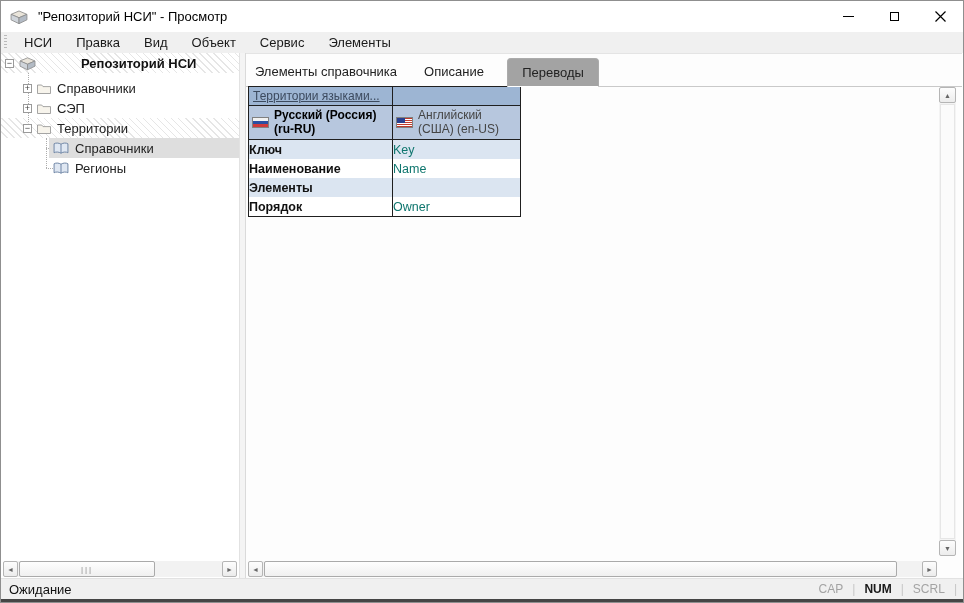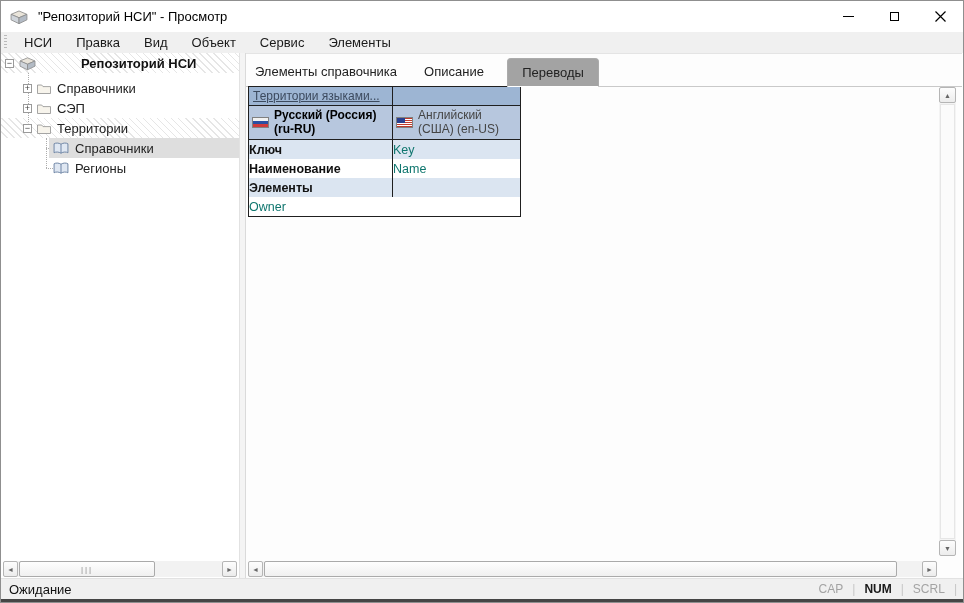--- a/index.html
+++ b/index.html
@@ -248,20 +248,23 @@
           <div class="cell c2">
               <span class="rval">Name</span>
             </div>
         </div>
         <div class="trow brow alt">
           <div class="cell c1">
               <span class="rkey">Элементы</span>
             </div>
         </div>
         <div class="trow brow">
+          <div class="cell c1">
+              <span class="rkey">Порядок</span>
+            </div>
           <div class="cell c2">
               <span class="rval">Owner</span>
             </div>
         </div>
       </div>
     </div>
 
     <div class="vscroll">
       <div class="sbtn sb-u">▲</div>
       <div class="vthumb"></div>

